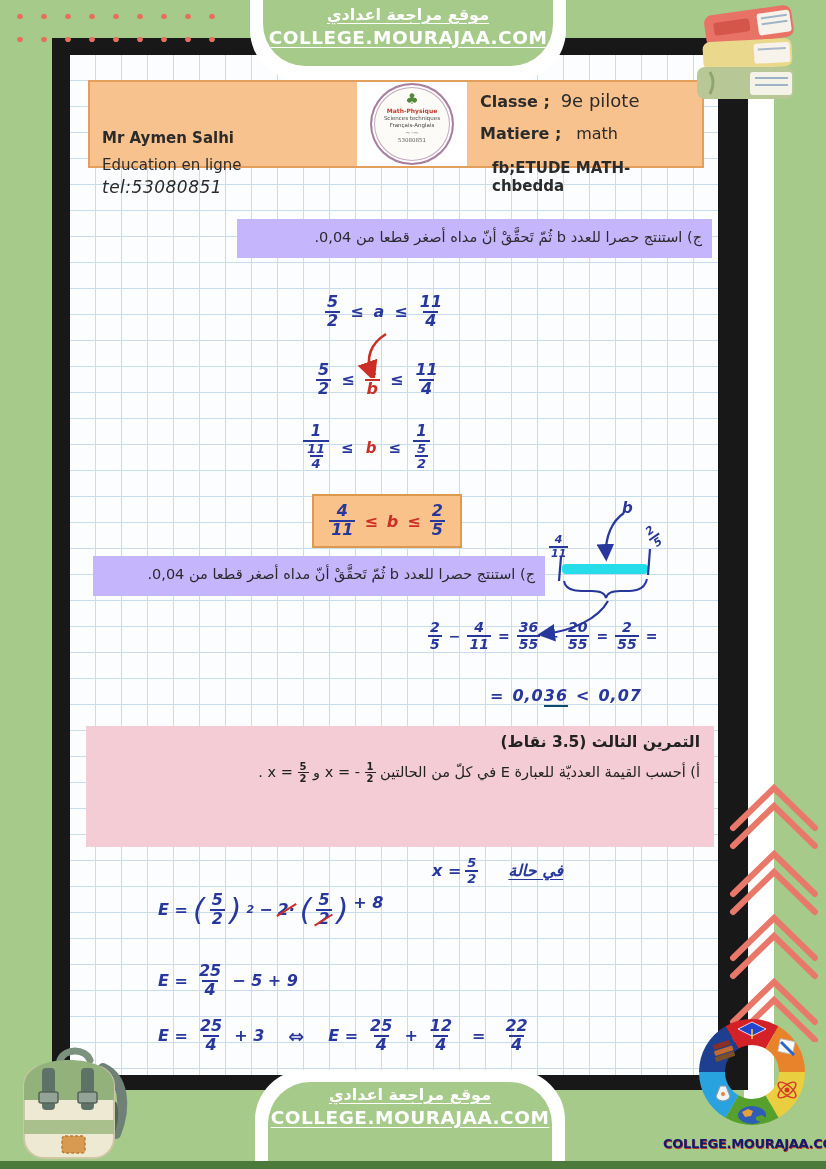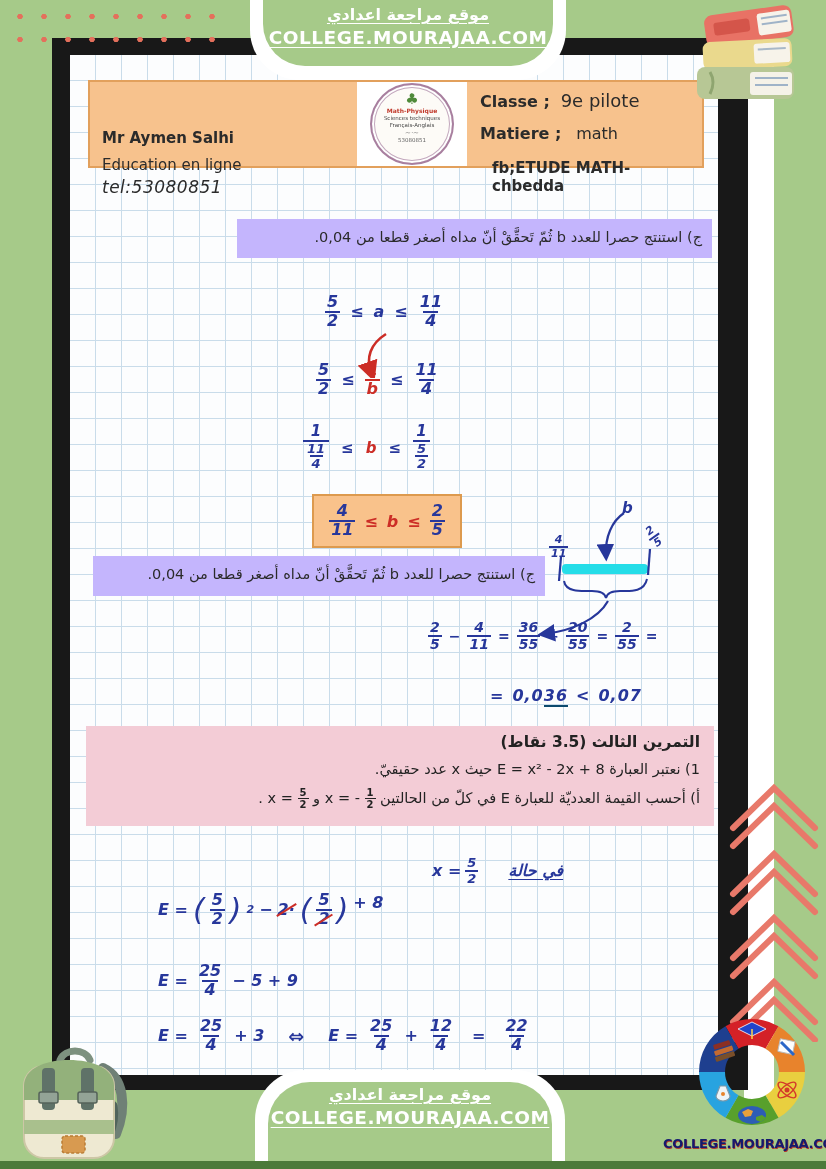--- a/index.html
+++ b/index.html
@@ -62,21 +62,21 @@
   .hdr-val { font-size:18px; margin-left:6px; }
   .hdr-val2 { font-size:16px; margin-left:10px; }
   .hdr-fb { font-weight:bold; font-size:15px; margin-top:16px; margin-left:12px; }
 
   
   .pinkbox { background:#c4b5fd; color:#2a2a2a; direction:rtl; font-size:14.5px;
     z-index:4; padding:8px 10px 6px 8px; line-height:1.4; }
   .pb1 { left:237px; top:219px; width:475px; height:39px; }
   .pb2 { left:93px; top:556px; width:452px; height:40px; }
 
-  .ex3 { left:86px; top:726px; width:628px; height:100px; background:#f3ccd6;
+  .ex3 { left:86px; top:726px; width:628px; height:121px; background:#f3ccd6;
     color:#222; direction:rtl; z-index:4; padding:7px 14px; }
   .ex3-title { font-weight:bold; font-size:15.5px; }
   .ex3-line { font-size:14.5px; margin-top:10px; }
 
   
   .hw { font-style:italic; font-weight:bold; color:#27379b; z-index:4; }
   .red { color:#cc2d26; }
   .row { display:flex; align-items:center; }
   .fr { display:inline-flex; flex-direction:column; align-items:center; line-height:1.05;
     text-align:center; vertical-align:middle; }
@@ -280,21 +280,20 @@
 
   <div class="abs hw row" style="left:490px; top:686px; gap:8px; font-size:16px; letter-spacing:1px;">
     <span>=</span>
     <span><span>0,0</span><span style="border-bottom:2px solid #0c4a6e;">36</span></span>
     <span>&lt;</span>
     <span>0,07</span>
   </div>
 
   <div class="abs ex3">
     <div class="ex3-title">التمرين الثالث (3.5 نقاط)</div>
-    <div class="ex3-line">1) نعتبر العبارة E = x² - 2x + 8 حيث x عدد حقيقيّ.</div>
     <div class="ex3-line">
       <span>أ) أحسب القيمة العدديّة للعبارة E في كلّ من الحالتين</span>
       <bdi dir="ltr"><span>x = -</span> <span class="fr-s">
             <span class="nu">1</span>
             <span class="de">2</span>
           </span></bdi>
       <span>و</span>
       <bdi dir="ltr"><span>x =</span> <span class="fr-s">
             <span class="nu">5</span>
             <span class="de">2</span>

